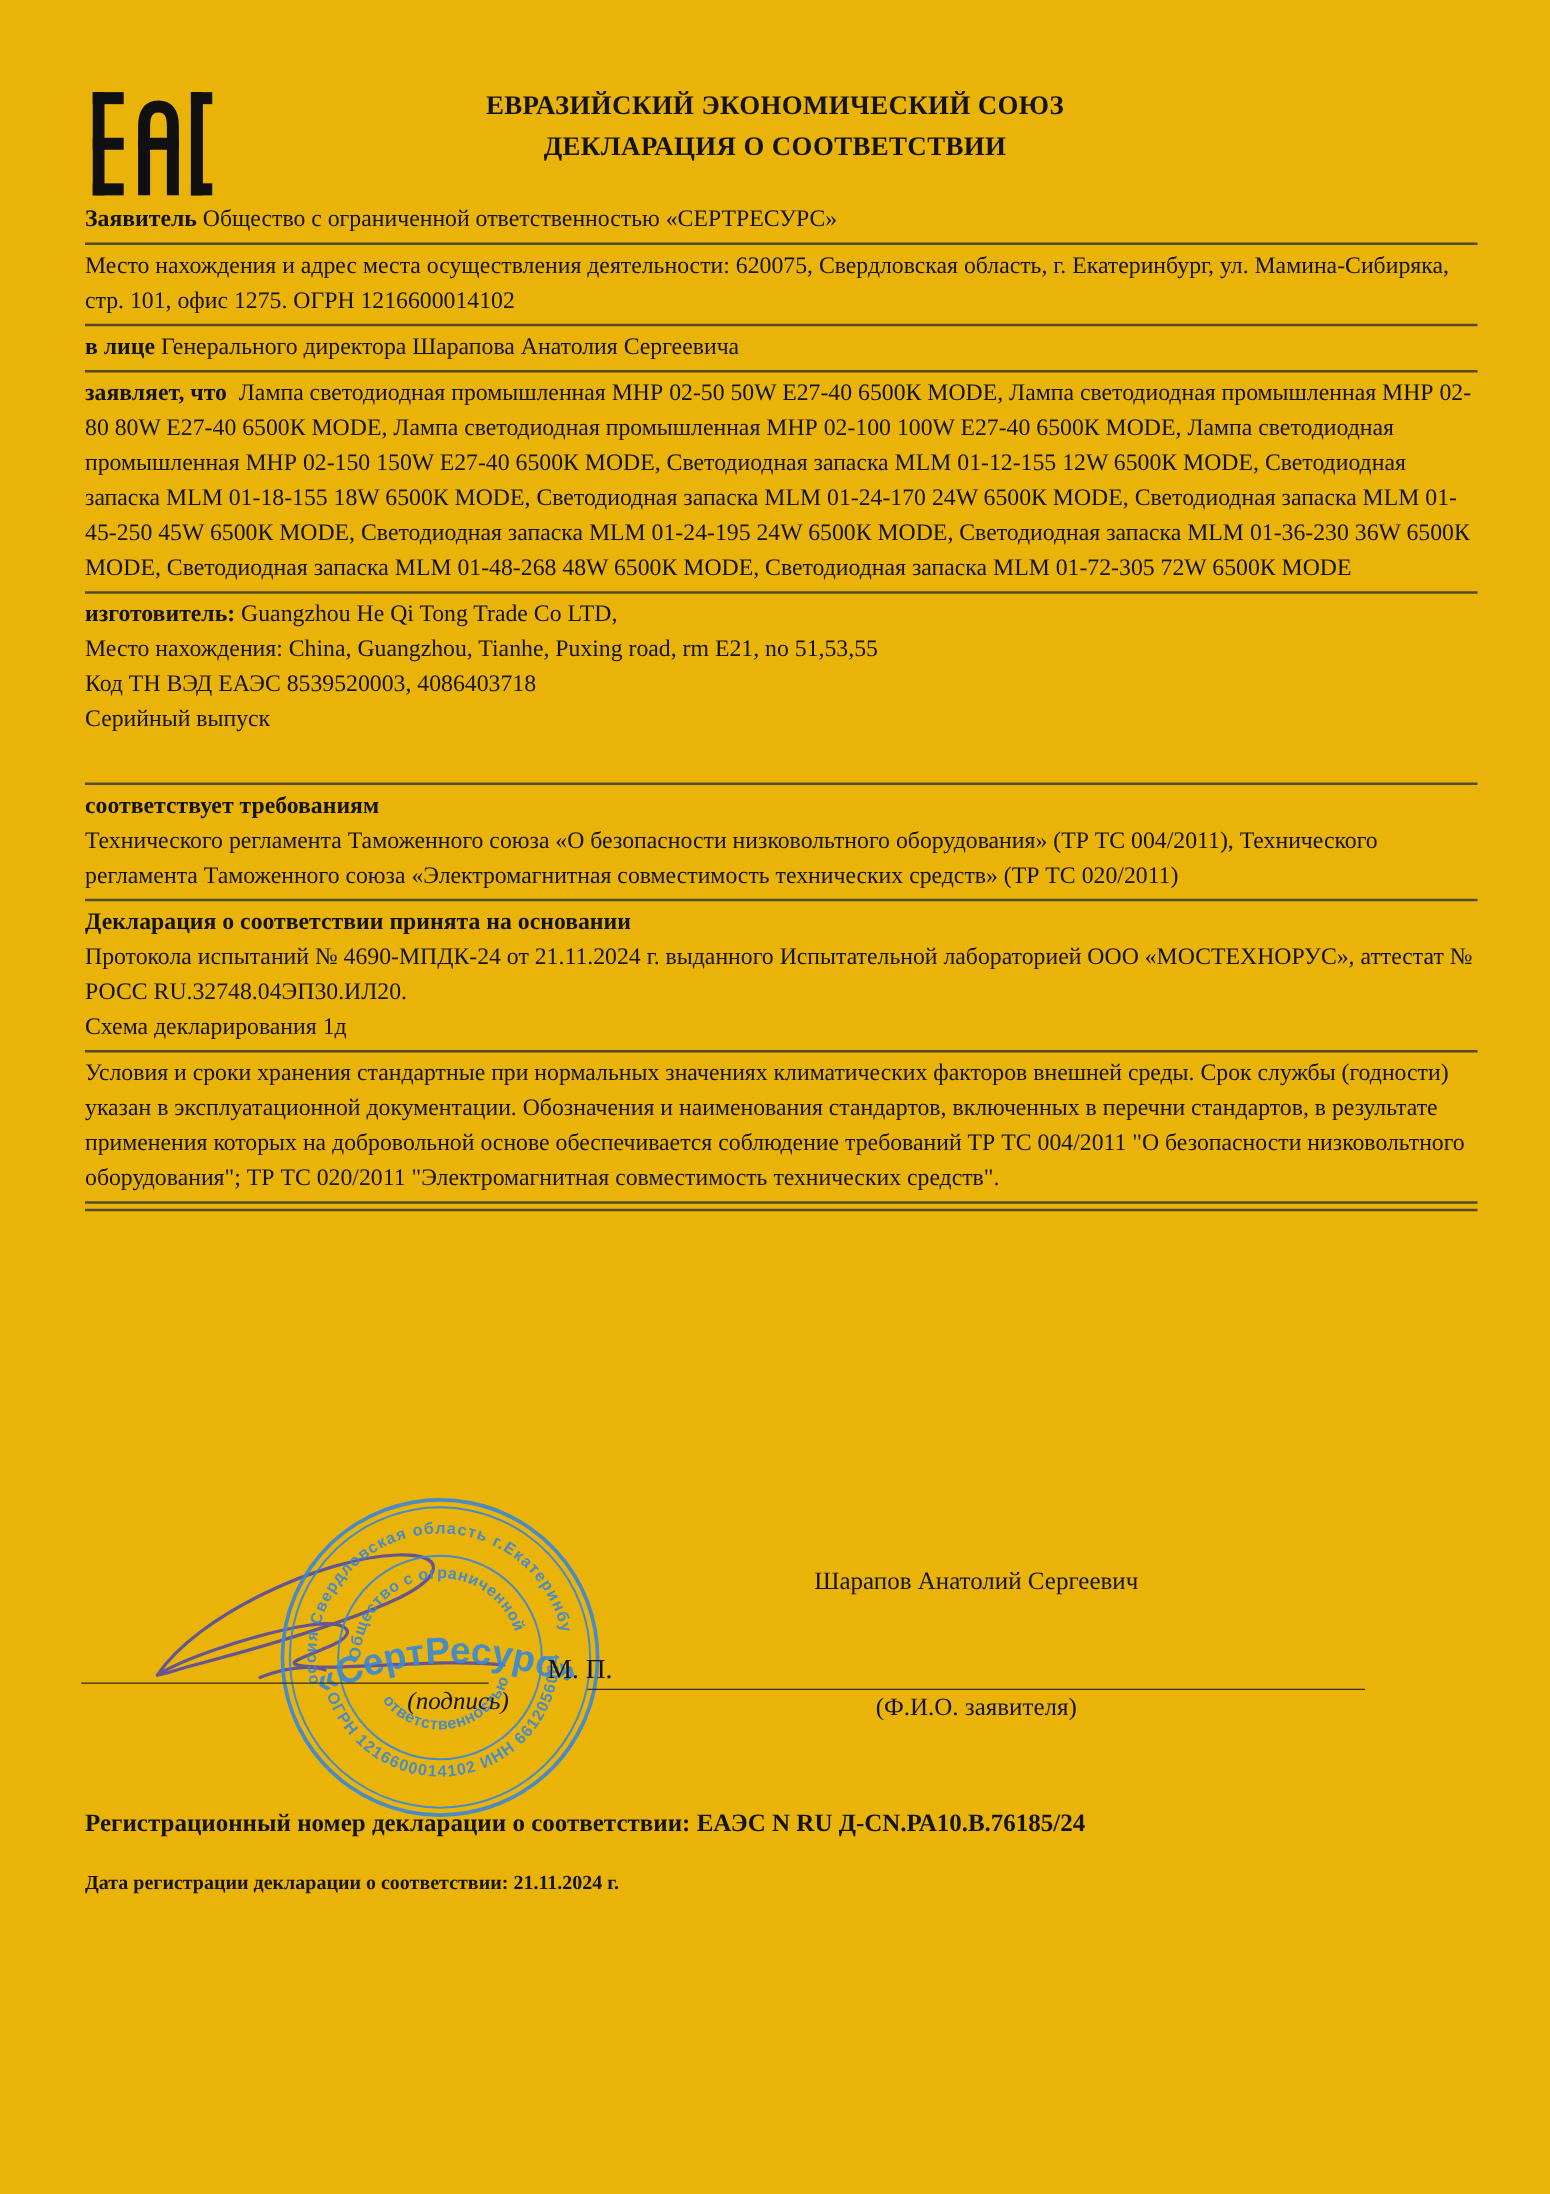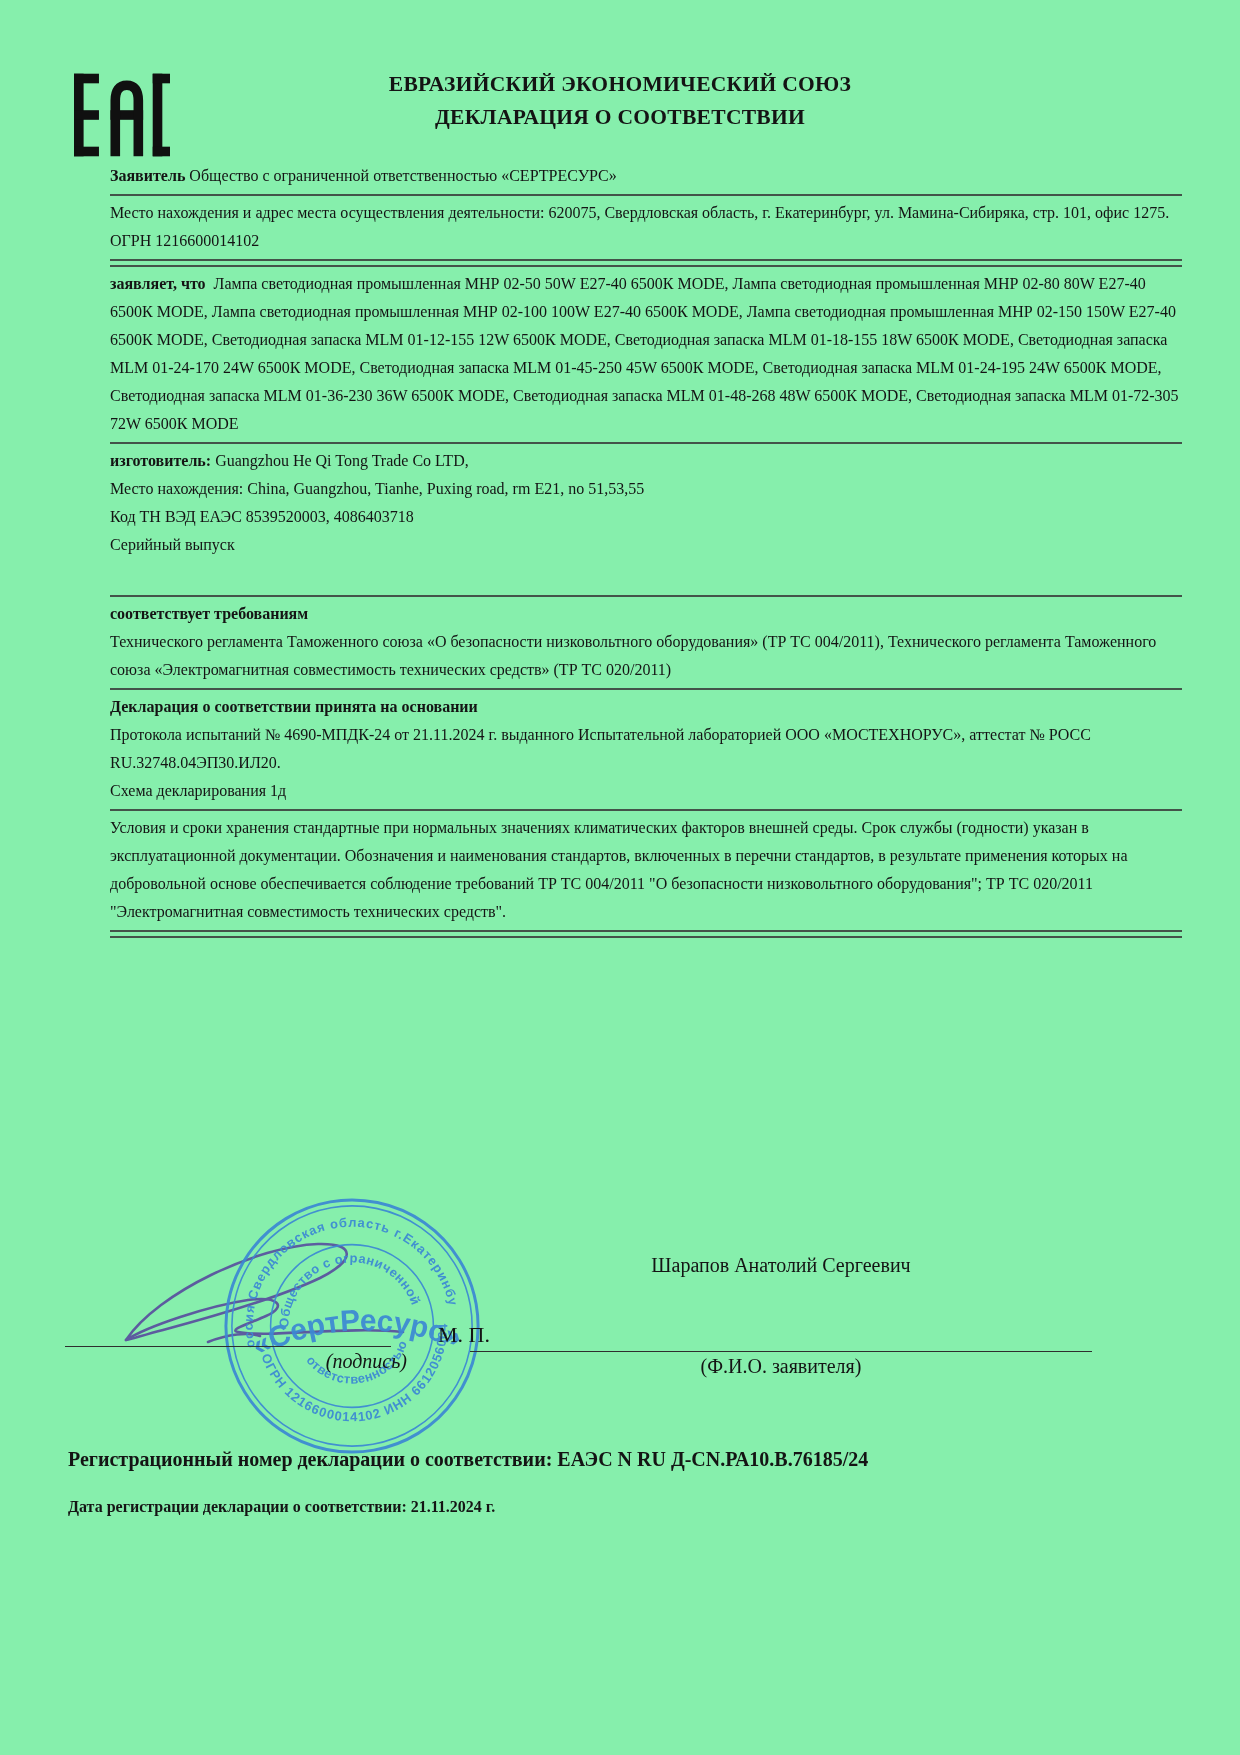--- a/index.html
+++ b/index.html
@@ -1,30 +1,30 @@
 <!DOCTYPE html>
 <html><head>
 <meta charset="utf-8">
 <style>
   html,body{margin:0;padding:0;background:#ffffff;}
   .page{
     position:relative;
     width:1240px;height:1755px;
     margin:0 auto;
-    background:#86efac;
+    background:#eab308;
     font-family:"Liberation Serif", serif;
     color:#141414;
     overflow:hidden;
   }
   
   .logo{position:absolute;left:74px;top:72px;width:96px;height:86px;}
   .titles{position:absolute;left:0;right:0;top:68px;text-align:center;}
   .titles .t{font-size:21.5px;font-weight:bold;line-height:33px;letter-spacing:.3px;}
   
-  .doc{position:absolute;left:68px;right:58px;top:162px;font-size:16px;line-height:28px;margin-left:42px;}
+  .doc{position:absolute;left:68px;right:58px;top:162px;font-size:19px;line-height:28px;}
   .doc p{margin:0;}
   .lbl{font-weight:bold;}
   .rule{height:0;border-top:2px solid rgba(55,55,55,.85);margin:4px 0 3px 0;}
   .rule.pre-gap{margin-top:36px;}
   .boldline{font-weight:bold;}
   
   .stamp{position:absolute;left:218px;top:1192px;width:268px;height:268px;transform:rotate(-10deg);opacity:.92;}
   .signature{position:absolute;left:88px;top:1222px;width:330px;height:150px;}
   .sig-line-left{position:absolute;left:65px;top:1346px;width:326px;border-top:1.6px solid #2e2e2e;}
   .sig-caption-left{position:absolute;left:81px;top:1350px;width:326px;text-align:right;font-size:20px;font-style:italic;}
@@ -61,20 +61,21 @@
   </div>
 
   <div class="doc">
 
     <p><span class="lbl">Заявитель</span> <span>Общество с ограниченной ответственностью «СЕРТРЕСУРС»</span></p>
     <div class="rule"></div>
 
     <p>Место нахождения и адрес места осуществления деятельности: 620075, Свердловская область, г. Екатеринбург, ул. Мамина-Сибиряка, стр. 101, офис 1275. ОГРН 1216600014102</p>
     <div class="rule"></div>
 
+    <p><span class="lbl">в лице</span> <span>Генерального директора Шарапова Анатолия Сергеевича</span></p>
     <div class="rule"></div>
 
     <p><span class="lbl">заявляет, что</span>&nbsp; <span>Лампа светодиодная промышленная МНР 02-50 50W Е27-40 6500К MODE, Лампа светодиодная промышленная  МНР 02-80 80W Е27-40 6500К MODE, Лампа светодиодная промышленная МНР 02-100 100W Е27-40 6500К MODE, Лампа светодиодная промышленная МНР 02-150 150W Е27-40 6500К MODE, Светодиодная запаска MLM 01-12-155 12W 6500К  MODE, Светодиодная запаска MLM 01-18-155 18W 6500К  MODE, Светодиодная запаска MLM 01-24-170 24W 6500К  MODE, Светодиодная запаска MLM 01-45-250 45W 6500К  MODE, Светодиодная запаска MLM 01-24-195 24W 6500К  MODE, Светодиодная запаска MLM 01-36-230 36W 6500К  MODE, Светодиодная запаска MLM 01-48-268 48W 6500К  MODE, Светодиодная запаска MLM 01-72-305 72W 6500К  MODE</span></p>
     <div class="rule"></div>
 
     <p><span class="lbl">изготовитель:</span> <span>Guangzhou He Qi Tong Trade Co LTD,</span></p>
     <p>Место нахождения: China, Guangzhou, Tianhe, Puxing road, rm E21, no 51,53,55</p>
     <p>Код ТН ВЭД ЕАЭС 8539520003, 4086403718</p>
     <p>Серийный выпуск</p>
     <div class="rule pre-gap"></div>

